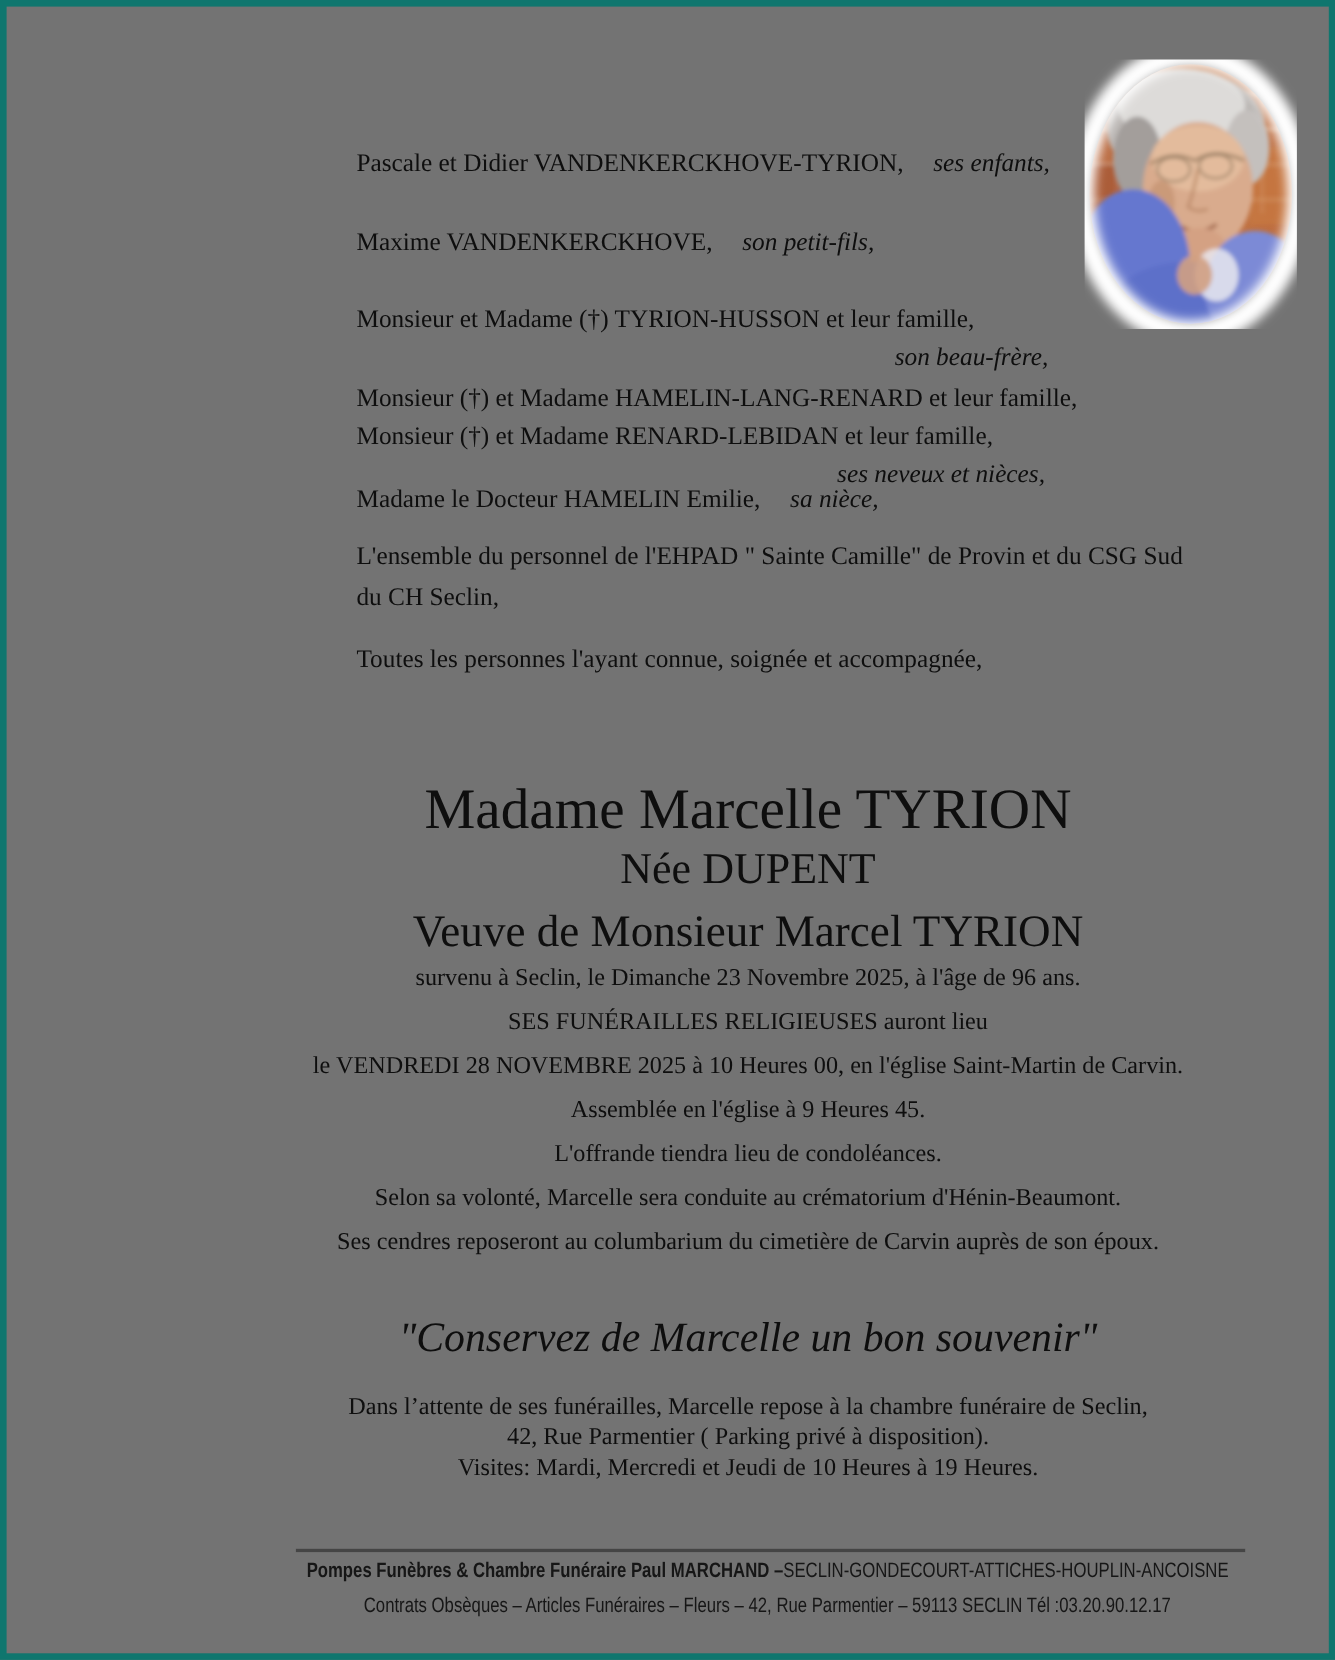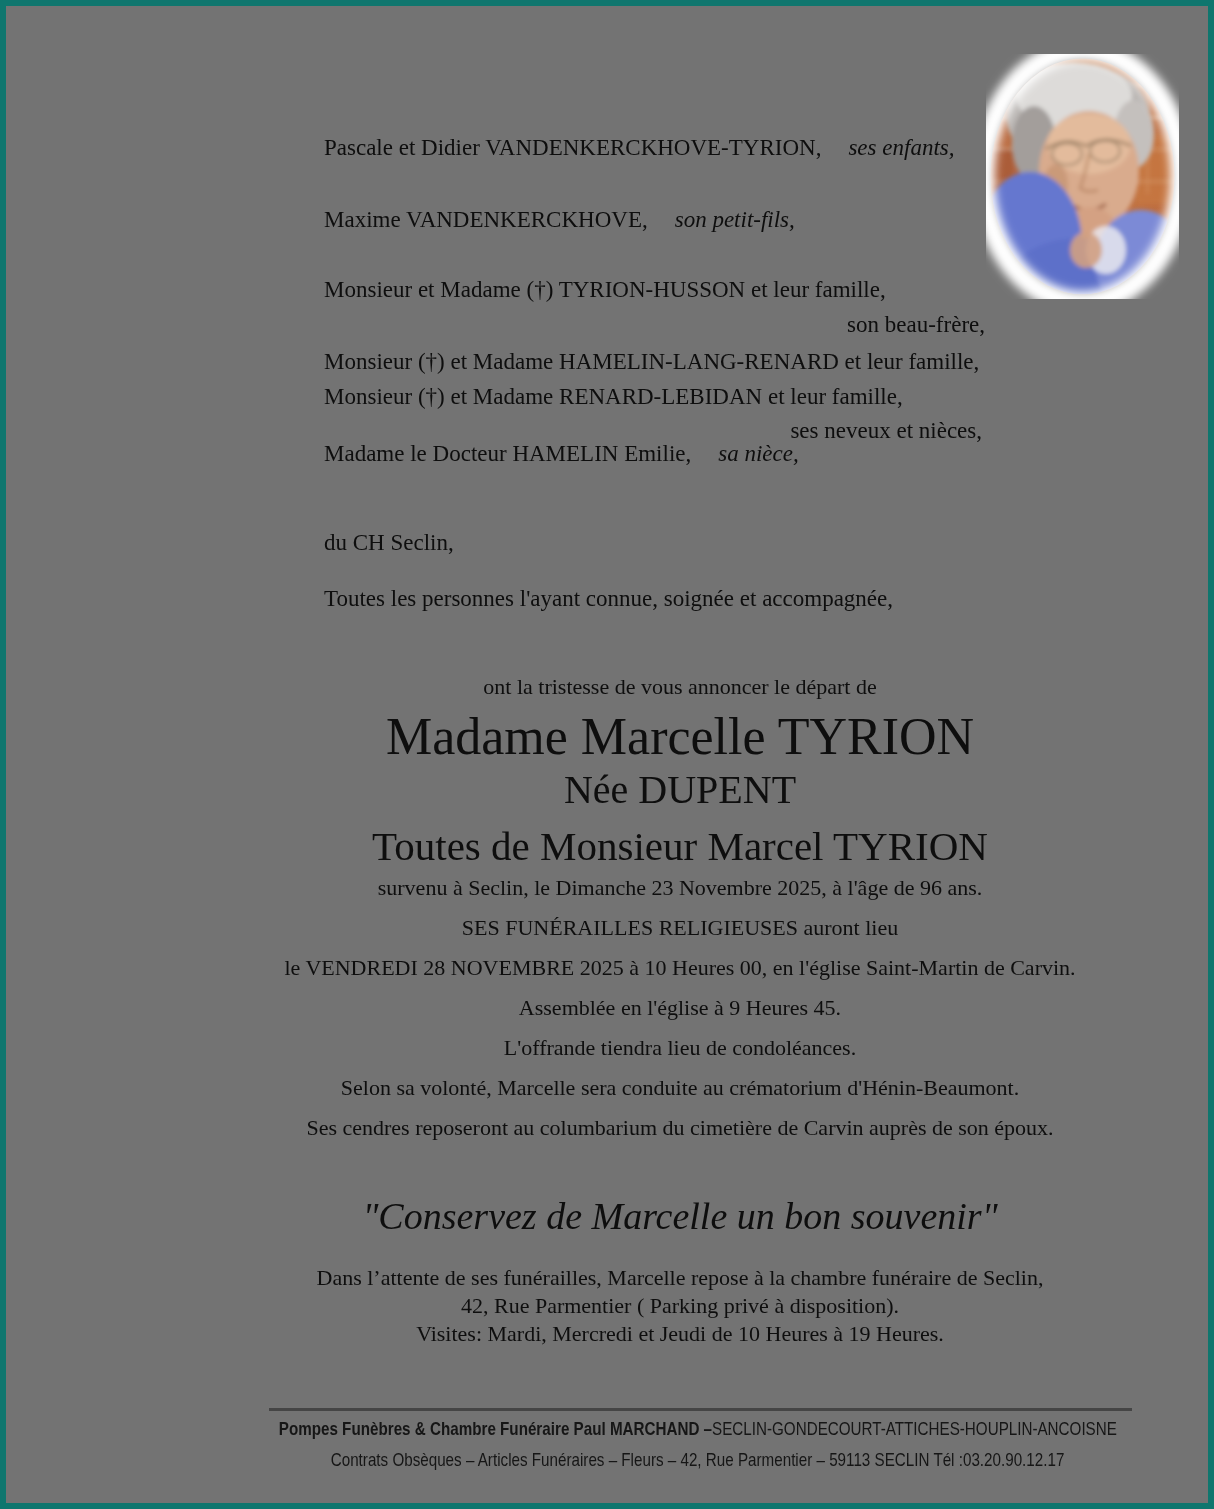--- a/index.html
+++ b/index.html
@@ -9,21 +9,21 @@
     background:#737373;
     border:6px solid #0f766e;
     box-sizing:border-box;
     overflow:hidden;
     font-family:"Liberation Serif","DejaVu Serif",serif;
     color:#0e0e0e;
   }
   .page p{margin:0;position:absolute;line-height:1.16;white-space:nowrap;}
   .fam{left:318px;font-size:23px;}
   .rel{font-style:italic;margin-left:27px;}
-  .rel-line{font-size:23px;left:0;text-align:right;padding-left:32px;}
+  .rel-line{font-style:italic;font-size:23px;left:0;text-align:right;}
   .centered{left:174px;width:1000px;text-align:center;white-space:nowrap;}
   .body-line{font-size:22px;}
   .title{font-size:52px;}
   .sub1{font-size:40px;}
   .sub2{font-size:41px;}
   .quote{font-size:38px;font-style:italic;}
   .guestbook{font-size:23px;font-style:italic;}
   .footer-rule{position:absolute;left:263px;top:1402px;width:863px;height:3px;background:#454545;}
   .footer-line{
     position:absolute;left:92px;width:1200px;text-align:center;
@@ -104,29 +104,29 @@
   <p class="rel-line" style="top:306px;width:947px">son beau-frère,</p>
 
   <p class="fam" style="top:343px"><span>Monsieur (†) et Madame HAMELIN-LANG-RENARD et leur famille,</span></p>
 
   <p class="fam" style="top:378px"><span>Monsieur (†) et Madame RENARD-LEBIDAN et leur famille,</span></p>
 
   <p class="rel-line" style="top:412px;width:944px">ses neveux et nièces,</p>
 
   <p class="fam" style="top:435px"><span>Madame le Docteur HAMELIN Emilie,</span><span class="rel">sa nièce,</span></p>
 
+  <p class="fam" style="top:487px"><span>L'ensemble du personnel de l'EHPAD " Sainte Camille" de Provin et du CSG Sud</span></p>
 
   <p class="fam" style="top:524px"><span>du CH Seclin,</span></p>
 
   <p class="fam" style="top:580px"><span>Toutes les personnes l'ayant connue, soignée et accompagnée,</span></p>
 
-  <p class="centered body-line" style="top:668px">ont la tristesse de vous annoncer le départ de</p>
   <p class="centered title" style="top:701px">Madame Marcelle TYRION</p>
   <p class="centered sub1" style="top:761px">Née DUPENT</p>
-  <p class="centered sub2" style="top:817px">Toutes de Monsieur Marcel TYRION</p>
+  <p class="centered sub2" style="top:817px">Veuve de Monsieur Marcel TYRION</p>
 
   <p class="centered body-line" style="top:869px">survenu à Seclin, le Dimanche 23 Novembre 2025, à l'âge de 96 ans.</p>
   <p class="centered body-line" style="top:909px">SES FUNÉRAILLES RELIGIEUSES auront lieu</p>
   <p class="centered body-line" style="top:949px">le VENDREDI 28 NOVEMBRE 2025 à 10 Heures 00, en l'église Saint-Martin de Carvin.</p>
   <p class="centered body-line" style="top:989px">Assemblée en l'église à 9 Heures 45.</p>
   <p class="centered body-line" style="top:1029px">L'offrande tiendra lieu de condoléances.</p>
   <p class="centered body-line" style="top:1069px">Selon sa volonté, Marcelle sera conduite au crématorium d'Hénin-Beaumont.</p>
   <p class="centered body-line" style="top:1109px">Ses cendres reposeront au columbarium du cimetière de Carvin auprès de son époux.</p>
 
   <p class="centered quote" style="top:1188px">"Conservez de Marcelle un bon souvenir"</p>

